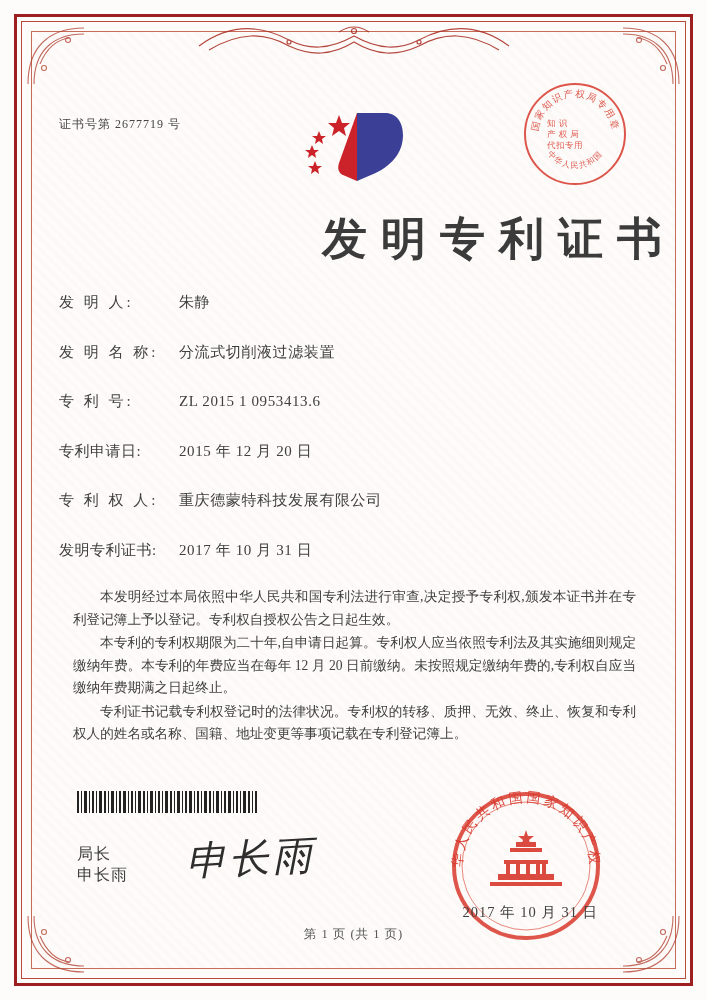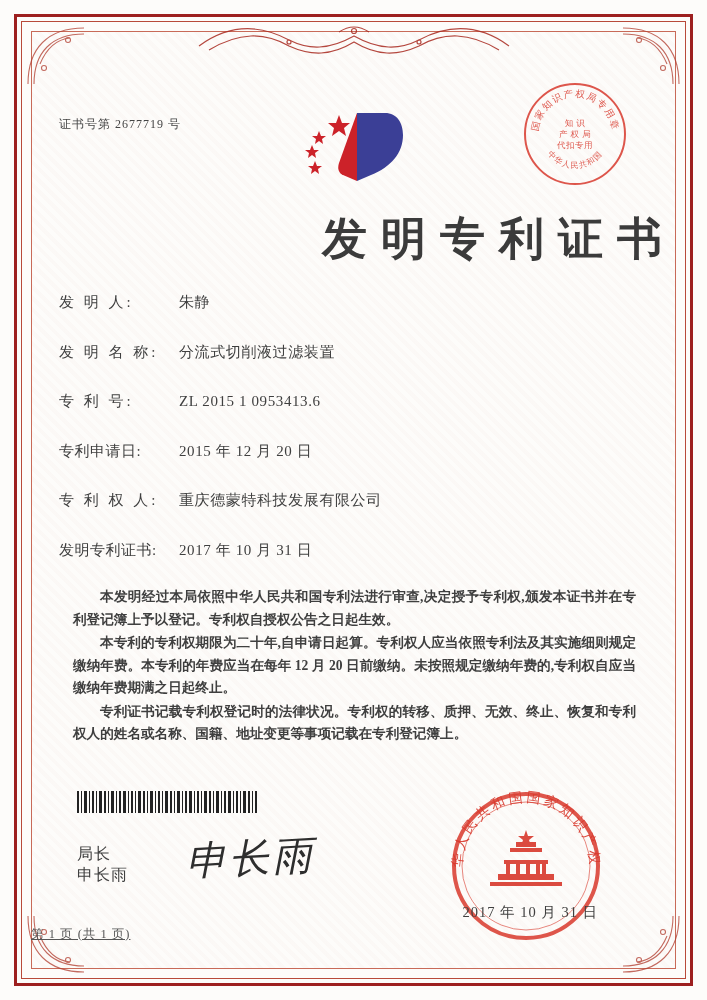--- a/index.html
+++ b/index.html
@@ -102,21 +102,21 @@
   }
   .redseal .seal-txt {
     position: absolute;
     left: 0; top: 0; width: 100%; height: 100%;
   }
   .redseal .seal-center {
     position: absolute;
     left: 50%; top: 50%;
     transform: translate(-50%,-50%);
     font-size: 8.5px;
-    text-align: center;
+    text-align: left;
     line-height: 11px;
     width: 56px;
     letter-spacing: 0.5px;
   }
   .title {
     position: absolute;
     left: 0; right: 0;
     top: 178px;
     text-align: right;
     font-size: 45px;
@@ -157,21 +157,20 @@
     right: 40px;
     top: 555px;
     font-size: 13.6px;
     line-height: 22.5px;
     color: #3f3f3f;
     text-align: justify;
   }
   .paragraphs p {
     margin: 0 0 1px 0;
     text-indent: 27px;
-    font-weight: bold;
   }
   .barcode {
     position: absolute;
     left: 46px;
     top: 760px;
     width: 180px;
     height: 22px;
   }
   .signoff {
     position: absolute;
@@ -205,25 +204,24 @@
     right: 78px;
     top: 872px;
     font-size: 14.5px;
     letter-spacing: 1px;
     color: #3f3f3f;
   }
   .page-foot {
     position: absolute;
     left: 0; right: 0;
     bottom: 26px;
-    text-align: left;
+    text-align: center;
     font-size: 12.5px;
     color: #555;
     letter-spacing: 1px;
-    text-decoration: underline;
   }
 </style>
 </head>
 <body>
 
 <div class="page">
 
   <div class="frame-outer"></div>
   <div class="frame-mid"></div>
   <div class="frame-inner"></div>

